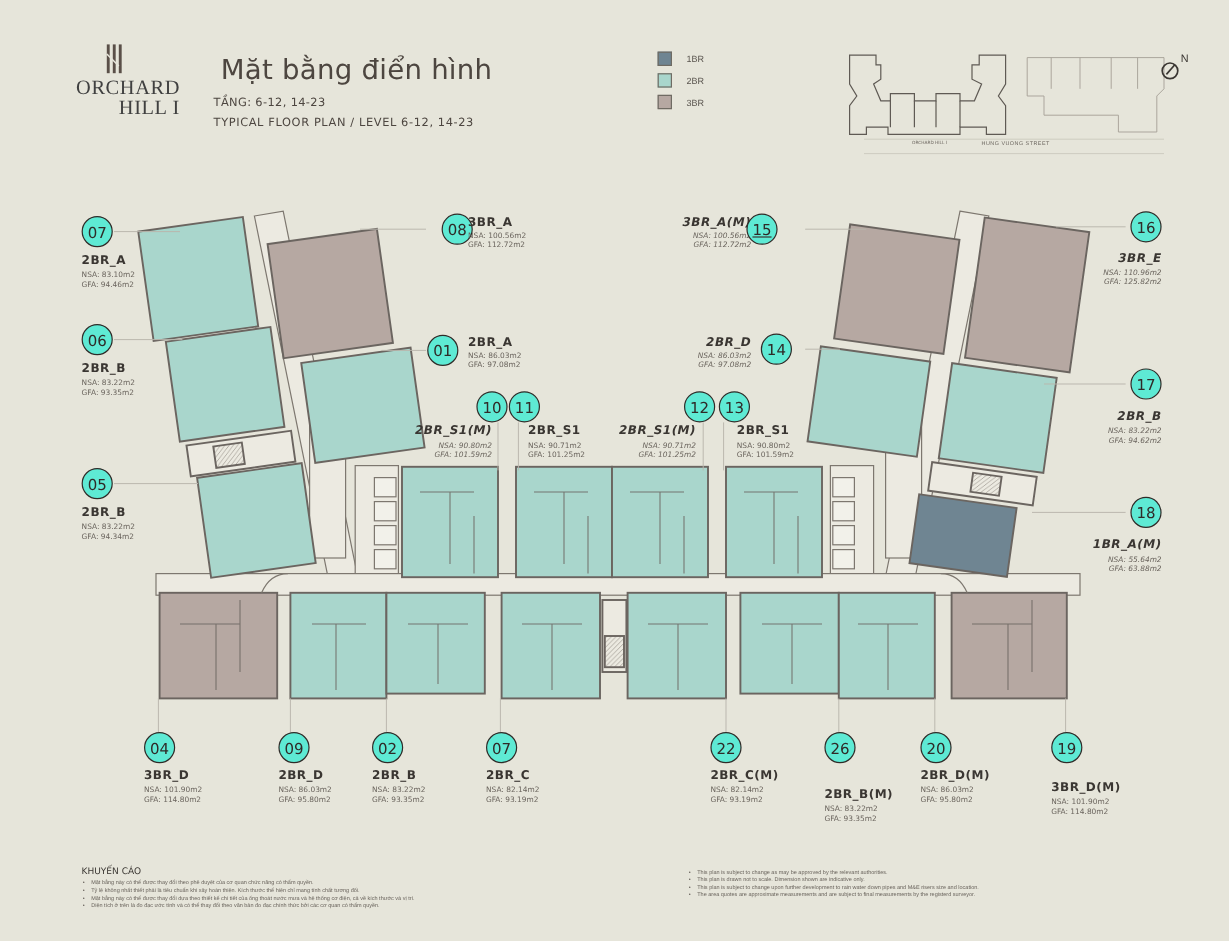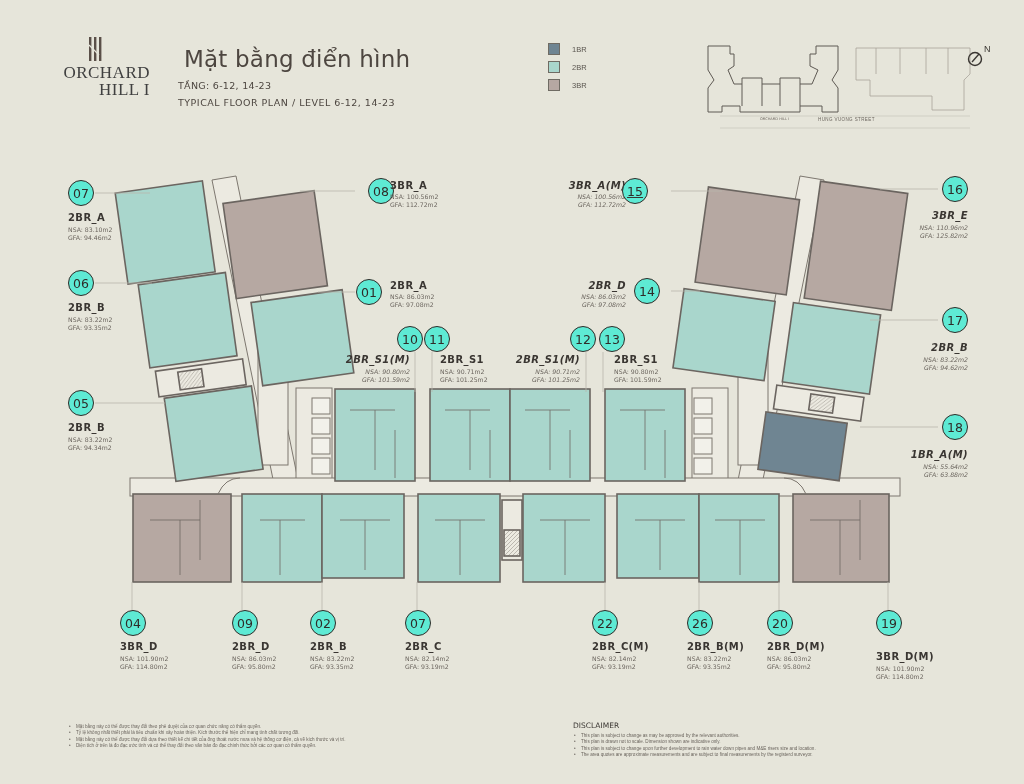--- a/index.html
+++ b/index.html
@@ -377,46 +377,46 @@
   <div class="uarea">GFA: 93.19m2</div>
 </div>
 <div class="unit" style="left:592px; top:610px;">
   <div class="badge">22</div>
   <div class="utype" style="margin-top:5px;">2BR_C(M)</div>
   <div class="uarea" style="margin-top:3px;">NSA: 82.14m2</div>
   <div class="uarea">GFA: 93.19m2</div>
 </div>
 <div class="unit" style="left:687px; top:610px;">
   <div class="badge">26</div>
-  <div class="utype" style="margin-top:5px;">2BR_B(M)</div>
+  <div class="utype" style="margin-top:21px;">2BR_B(M)</div>
   <div class="uarea" style="margin-top:3px;">NSA: 83.22m2</div>
   <div class="uarea">GFA: 93.35m2</div>
 </div>
 <div class="unit" style="left:767px; top:610px;">
   <div class="badge">20</div>
   <div class="utype" style="margin-top:5px;">2BR_D(M)</div>
   <div class="uarea" style="margin-top:3px;">NSA: 86.03m2</div>
   <div class="uarea">GFA: 95.80m2</div>
 </div>
 <div class="unit" style="left:876px; top:610px;">
   <div class="badge">19</div>
   <div class="utype" style="margin-top:15px;">3BR_D(M)</div>
   <div class="uarea" style="margin-top:3px;">NSA: 101.90m2</div>
   <div class="uarea">GFA: 114.80m2</div>
 </div>
 
 <div class="abs" style="left:68px; top:721px; width:440px;">
+  <div class="note-title">KHUYẾN CÁO</div>
   <ul class="note-list">
     <li>Mặt bằng này có thể được thay đổi theo phê duyệt của cơ quan chức năng có thẩm quyền.</li>
     <li>Tỷ lệ không nhất thiết phải là tiêu chuẩn khi xây hoàn thiện. Kích thước thể hiện chỉ mang tính chất tương đối.</li>
     <li>Mặt bằng này có thể được thay đổi dựa theo thiết kế chi tiết của ống thoát nước mưa và hệ thống cơ điện, cả về kích thước và vị trí.</li>
     <li>Diện tích ở trên là đo đạc ước tính và có thể thay đổi theo văn bản đo đạc chính thức bởi các cơ quan có thẩm quyền.</li>
   </ul>
 </div>
 <div class="abs" style="left:573px; top:721px; width:420px;">
-  <div class="note-title">DISCLAIMER</div>
   <ul class="note-list">
     <li>This plan is subject to change as may be approved by the relevant authorities.</li>
     <li>This plan is drawn not to scale. Dimension shown are indicative only.</li>
     <li>This plan is subject to change upon further development to rain water down pipes and M&amp;E risers size and location.</li>
     <li>The area quotes are approximate measurements and are subject to final measurements by the registerd surveyor.</li>
   </ul>
 </div>
 
 </body></html>

